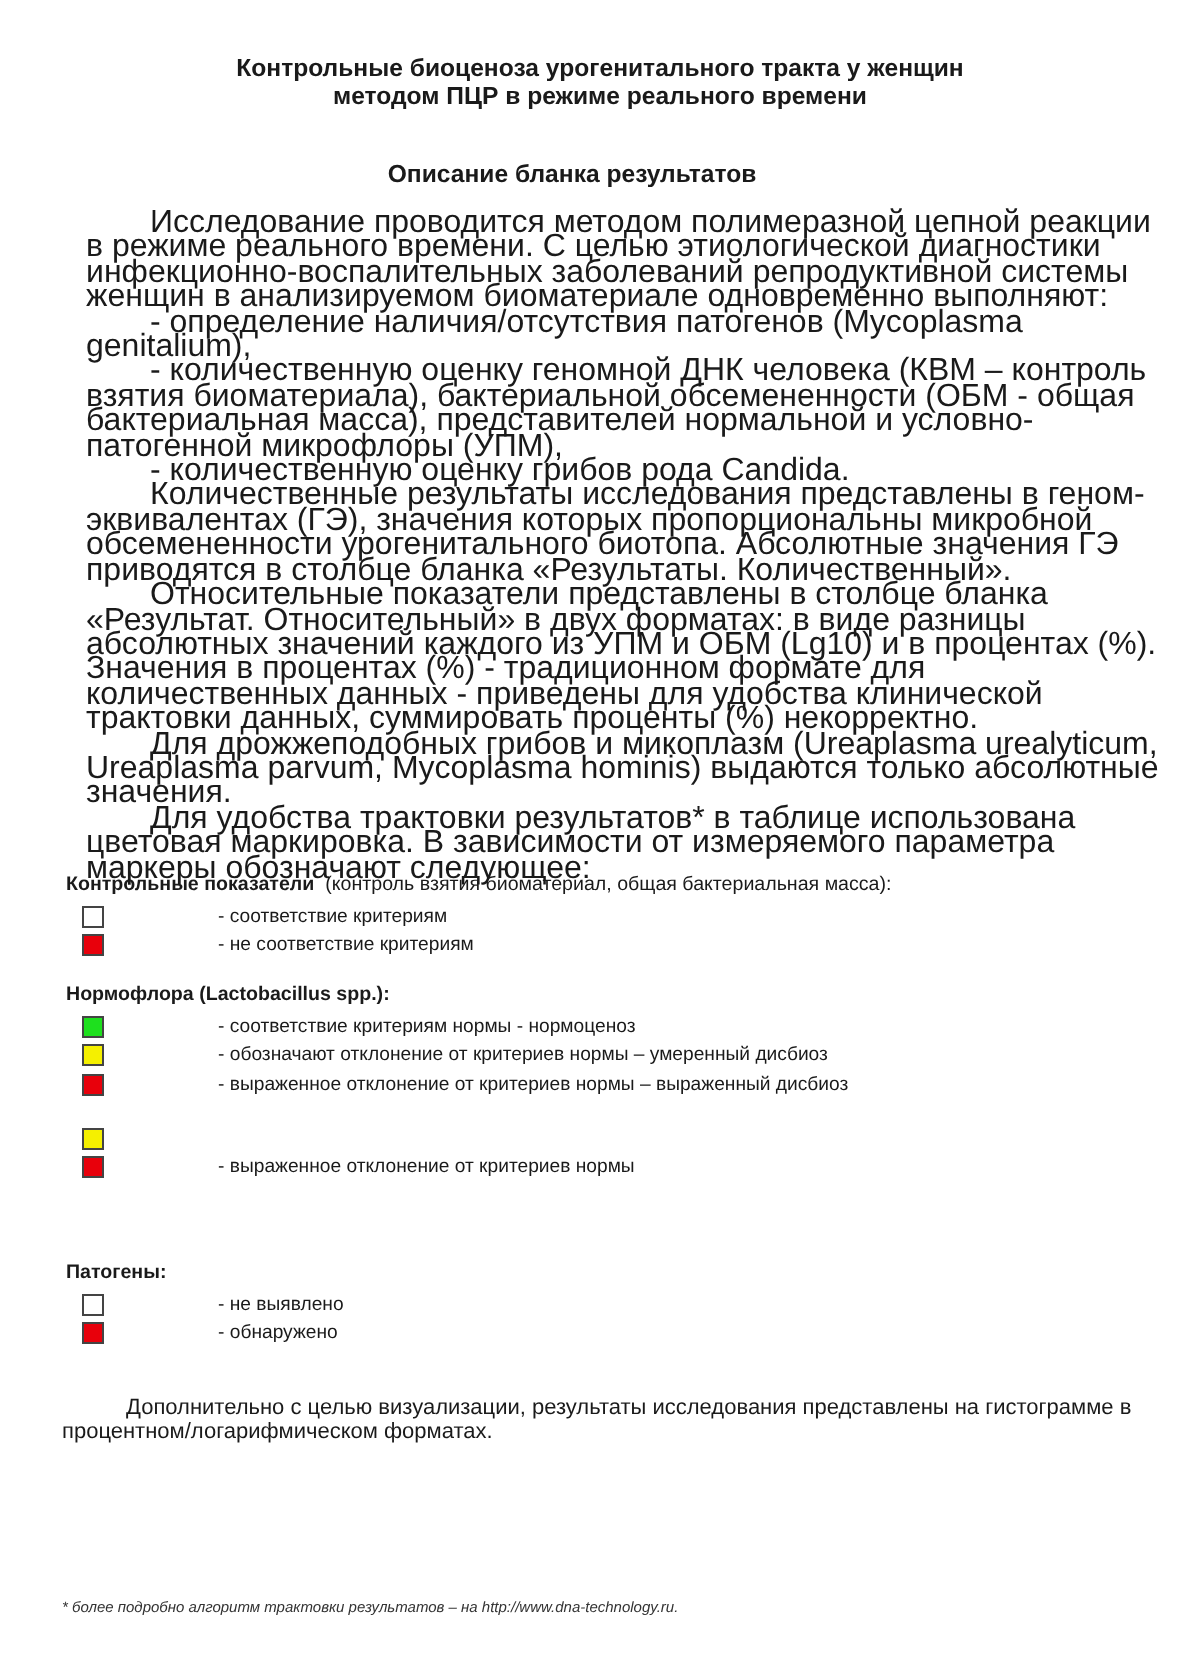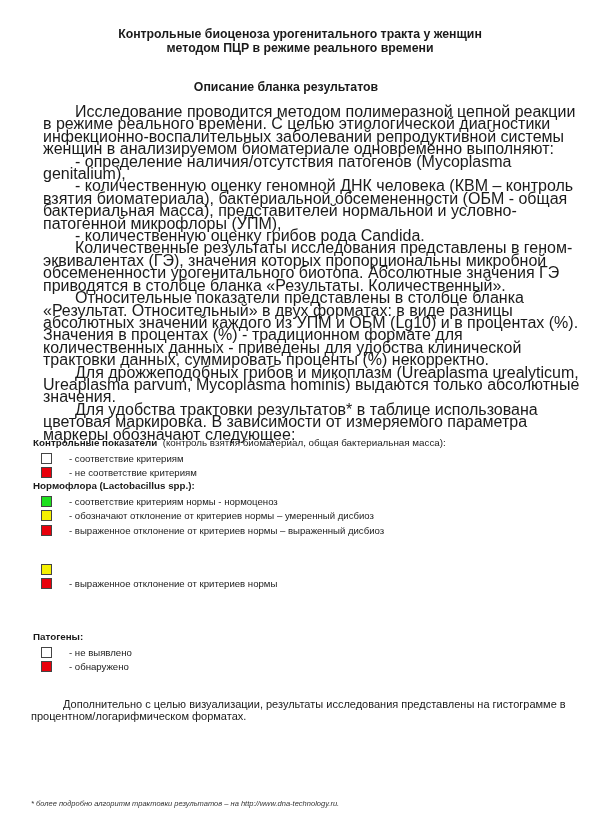--- a/index.html
+++ b/index.html
@@ -11,21 +11,21 @@
   .header .t { font-weight: bold; font-size: 12.3px; line-height: 14px; }
   .subtitle { position: absolute; top: 80px; left: 0; width: 572px; text-align: center;
     font-weight: bold; font-size: 12.3px; }
   .body-text { position: absolute; top: 106px; left: 31px; width: 545px;
     font-size: 16px; line-height: 12.4px; margin-left: 12px; }
   .body-text p { margin: 0; }
   .ind { text-indent: 32px; }
   .legend { position: absolute; left: 33px; font-size: 9.6px; }
   .legend .head { font-weight: bold; font-size: 9.8px; margin-bottom: 3px; }
   .legend .head span.norm { font-weight: normal; }
-  .row { display: flex; align-items: center; height: 14.5px; }
+  .row { display: flex; align-items: center; height: 14.5px; gap: 40px; }
   .box { width: 11px; height: 11px; border: 1px solid #444; box-sizing: border-box; margin-left: 8px; margin-right: 17px; }
   .closing { position: absolute; top: 698px; left: 31px; width: 545px; font-size: 11px; line-height: 12.4px; }
   .closing p { margin: 0; text-indent: 32px; }
   .footnote { position: absolute; top: 799px; left: 31px; font-size: 7.5px; font-style: italic; color: #333; }
 </style>
 </head>
 <body>
 
 <div class="header">
   <div class="t">Контрольные биоценоза урогенитального тракта у женщин</div>
@@ -52,21 +52,21 @@
   <div class="row">
     <span class="box" style="background:#ffffff"></span>
     <span>-  соответствие критериям</span>
   </div>
   <div class="row">
     <span class="box" style="background:#e8000b"></span>
     <span>-  не соответствие критериям</span>
   </div>
 </div>
 
-<div class="legend" style="top:480px;">
+<div class="legend" style="top:492px;">
   <div class="head">Нормофлора (Lactobacillus spp.):</div>
   <div class="row">
     <span class="box" style="background:#1ee01e"></span>
     <span>-  соответствие критериям нормы - нормоценоз</span>
   </div>
   <div class="row">
     <span class="box" style="background:#f5f000"></span>
     <span>-  обозначают отклонение от критериев нормы – умеренный дисбиоз</span>
   </div>
   <div class="row">

